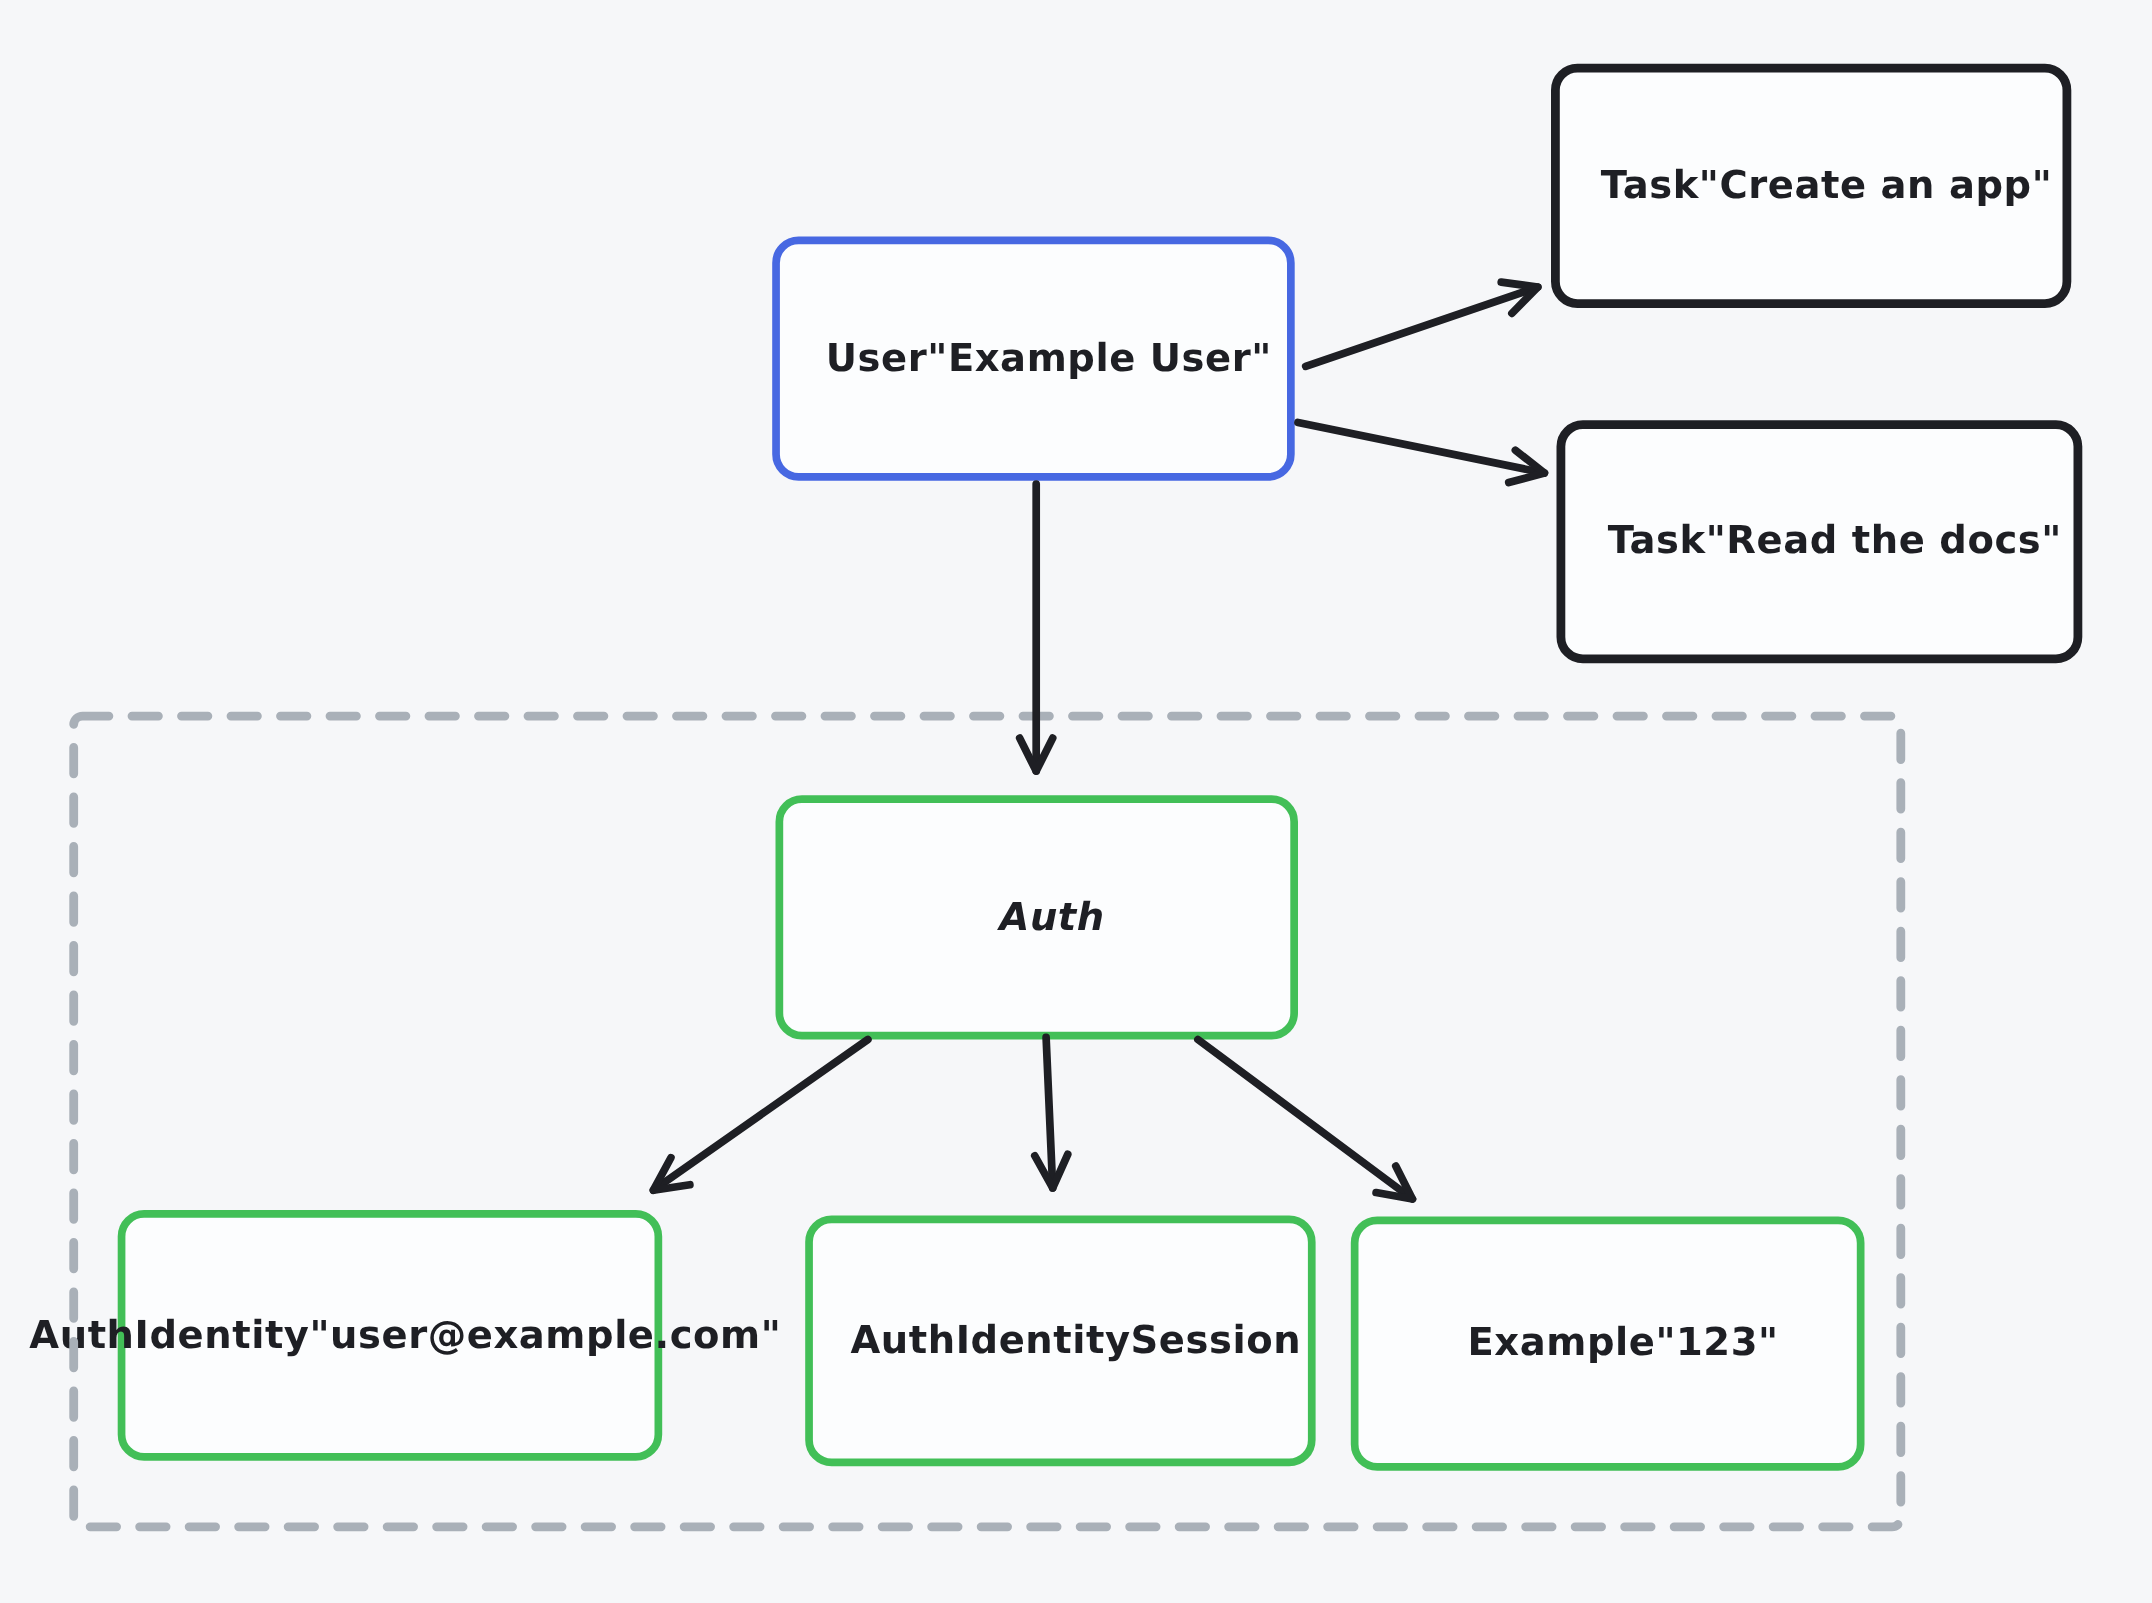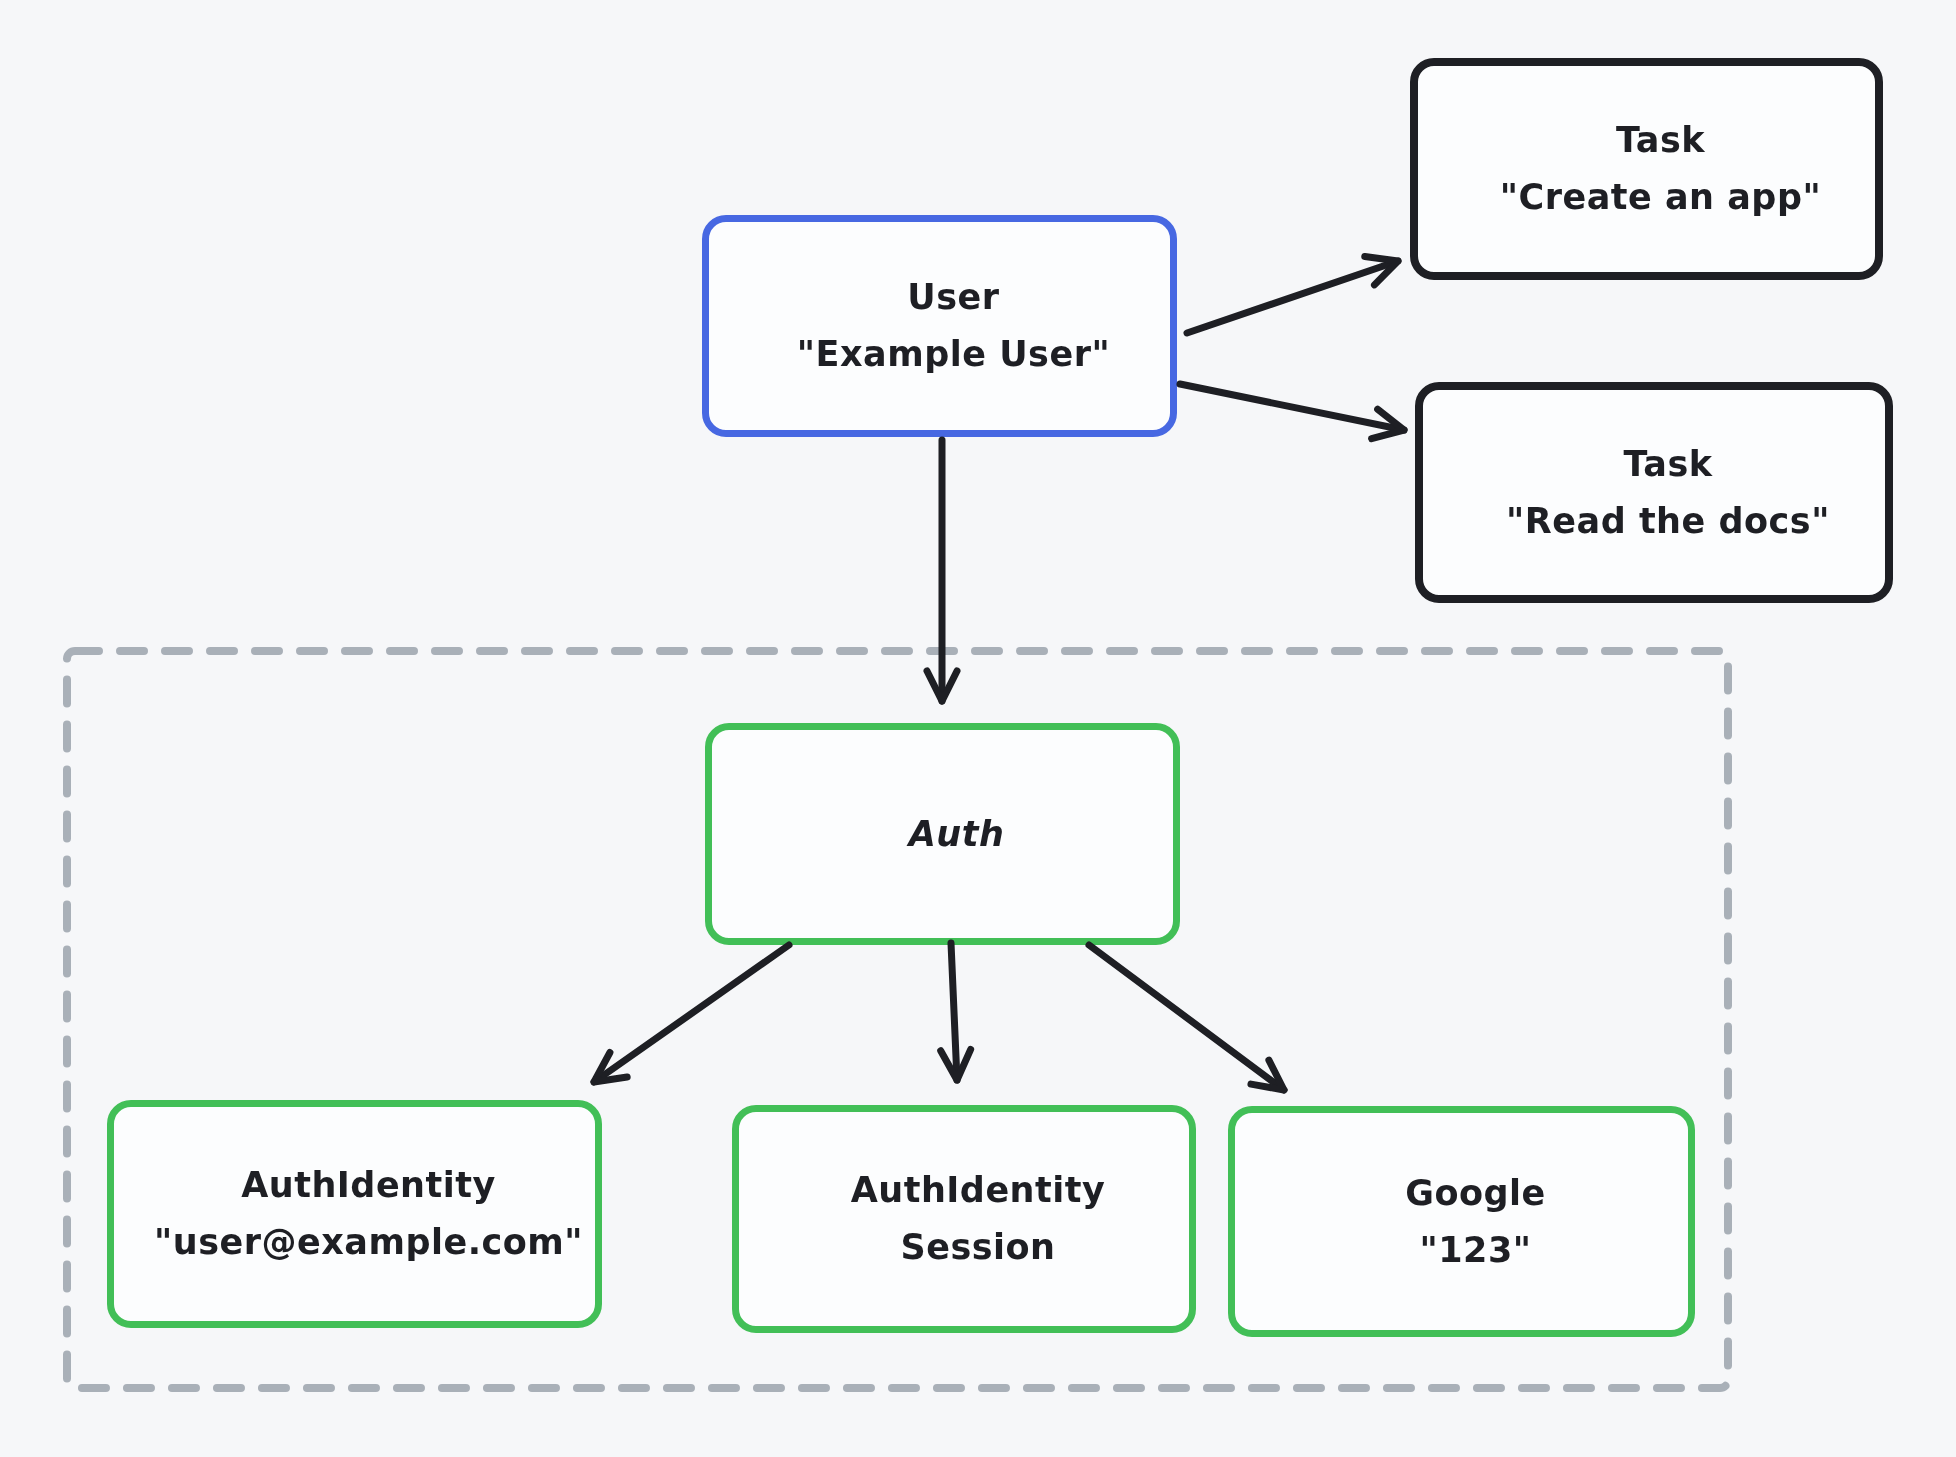--- a/index.html
+++ b/index.html
@@ -11,21 +11,21 @@
     height: 1457px;
     background: #f6f7f9;
     overflow: hidden;
     font-family: "DejaVu Sans", sans-serif;
   }
   .node {
     position: absolute;
     box-sizing: border-box;
     background: #fcfdfe;
     display: flex;
-    flex-direction: column;
+    flex-direction: row;
     align-items: center;
     justify-content: center;
     text-align: center;
     font-weight: 700;
     font-size: 35px;
     line-height: 57px;
     color: #1e1f24;
     letter-spacing: 0.5px;
     z-index: 1;
     border-radius: 24px;
@@ -82,21 +82,21 @@
     <span class="line">AuthIdentity</span>
     <span class="line">"user@example.com"</span>
   </div>
 
   <div class="node green" id="node-auth-google">
     <span class="line">AuthIdentity</span>
     <span class="line">Session</span>
   </div>
 
   <div class="node green" id="node-session">
-    <span class="line">Google</span>
+    <span class="line">Example</span>
     <span class="line">"123"</span>
   </div>
 
   <svg class="edges-layer" viewBox="0 0 1956 1457" xmlns="http://www.w3.org/2000/svg">
     <defs>
       <marker id="arrowhead" markerUnits="userSpaceOnUse" markerWidth="44" markerHeight="44" refX="34" refY="19" orient="auto">
         <path d="M4,4 L34,19 L4,34" fill="none" stroke="#1e1f24" stroke-width="7" stroke-linecap="round" stroke-linejoin="round"></path>
       </marker>
     </defs>
 

